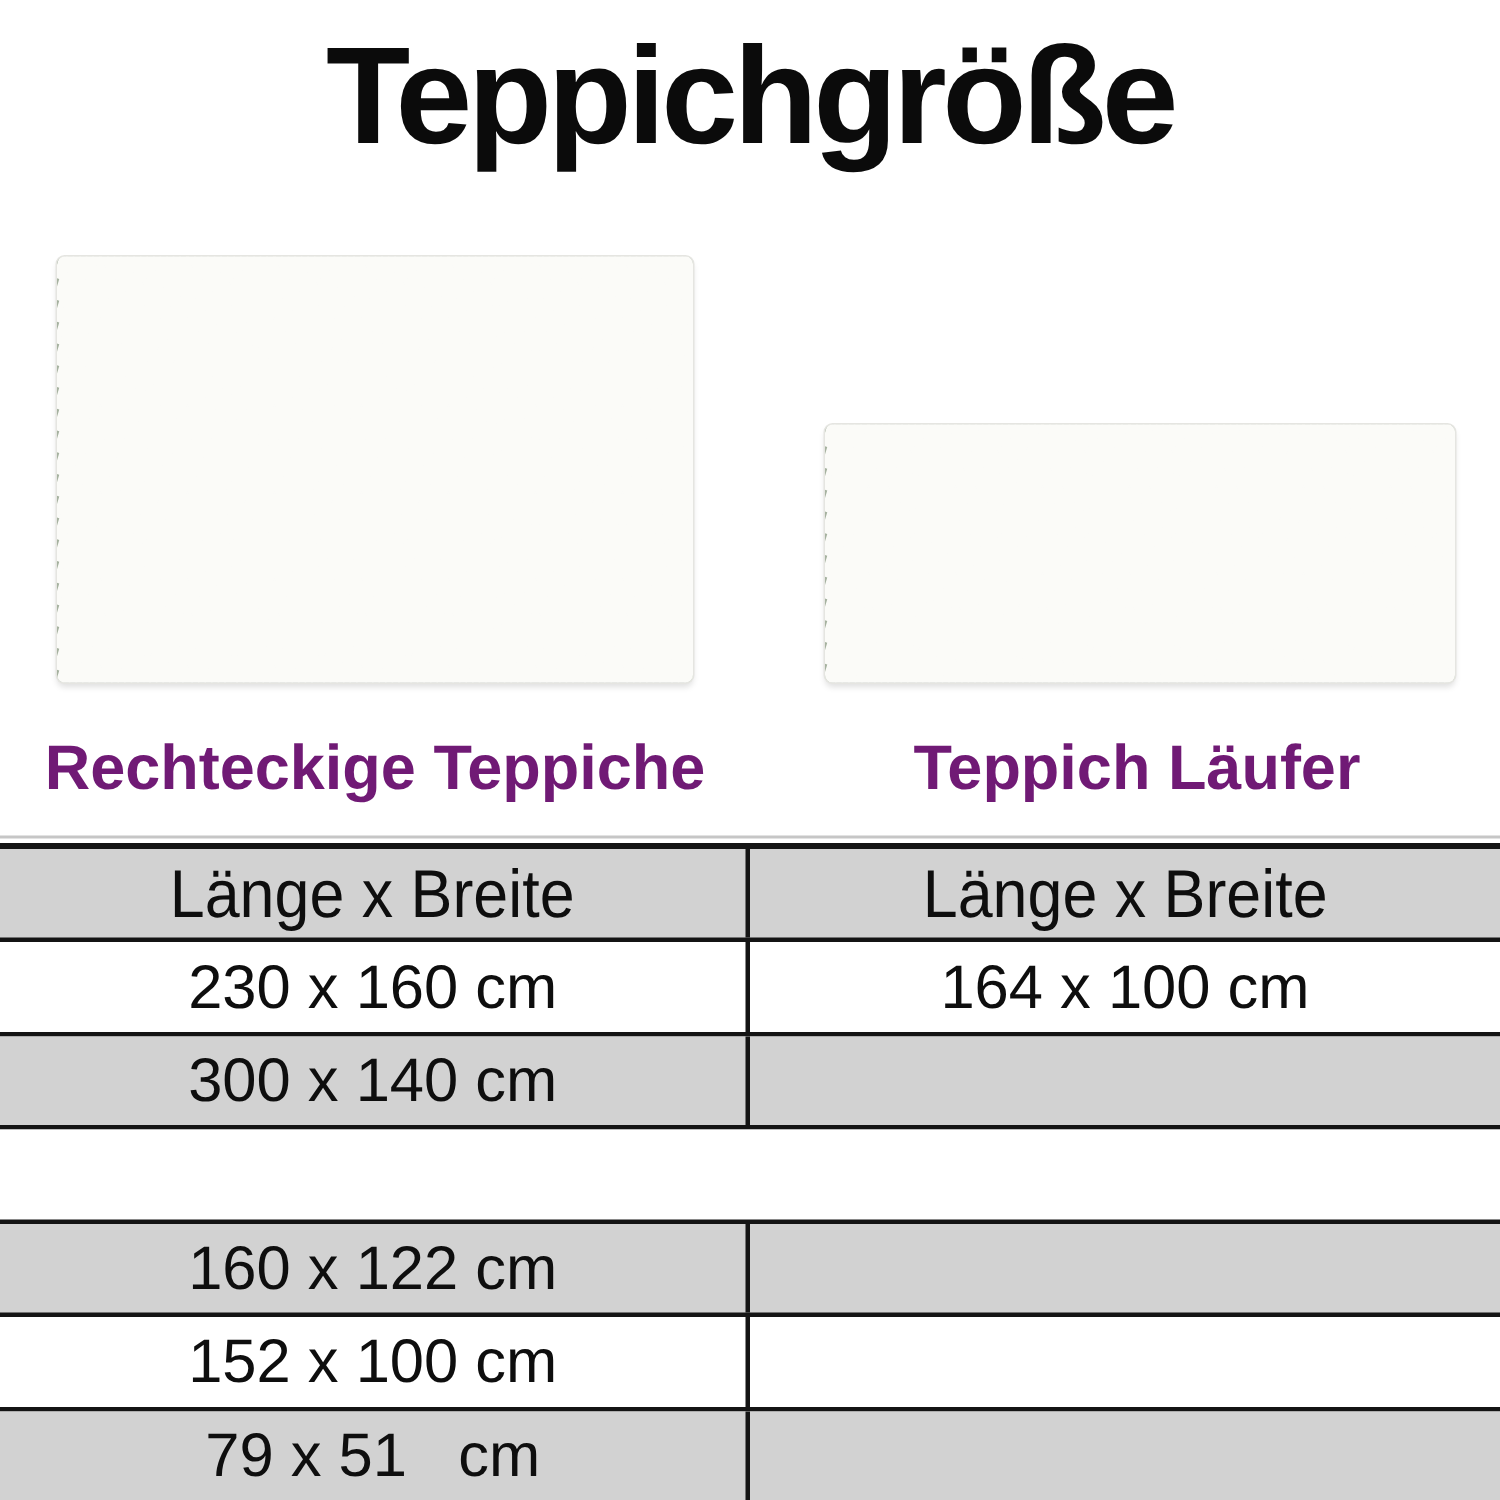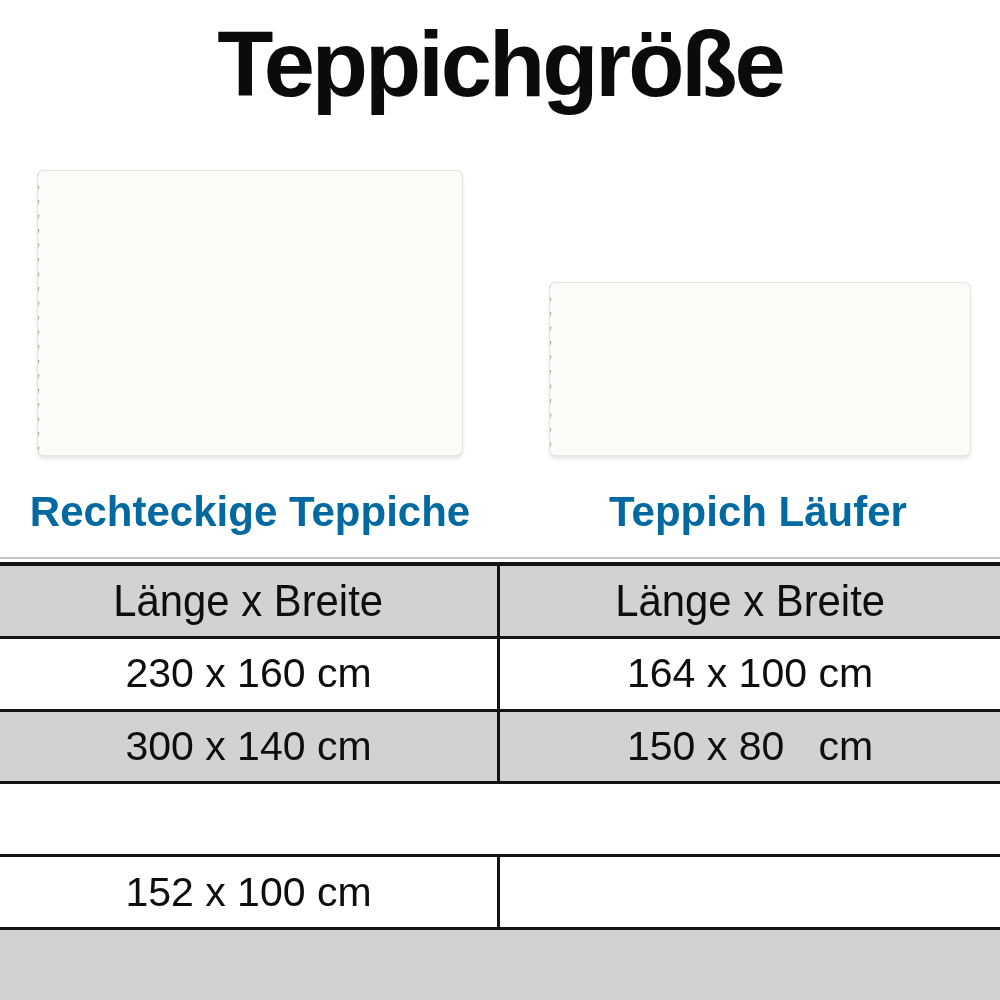--- a/index.html
+++ b/index.html
@@ -24,21 +24,21 @@
     position: absolute; border-radius: 5px; overflow: hidden;
     box-shadow: 0 0 0 1px #e5e5e1, 0 3px 4px rgba(0,0,0,0.13);
   }
   .rug-rect   { left: 38px;  top: 171px; width: 424px; height: 284px; }
   .rug-runner { left: 550px; top: 283px; width: 420px; height: 172px; }
   .chevron, .chevron svg { display: block; width: 100%; height: 100%; }
 
   
   .group-label {
     position: absolute; top: 486px; height: 52px; line-height: 52px;
-    text-align: center; font-size: 42px; font-weight: bold; color: #0369a1;
+    text-align: center; font-size: 42px; font-weight: bold; color: #701a75;
   }
   .group-label.left  { left: 0;   width: 500px; }
   .group-label.right { left: 508px; width: 500px; }
 
   
   .table-top-rule {
     position: absolute; left: 0; top: 557px; width: 1000px; height: 2px;
     background: #c6c6c6;
   }
 
@@ -160,31 +160,35 @@
       </div>
     </div>
 
     <div class="trow white">
       <div class="cell c-left">230 x 160 cm</div>
       <div class="cell c-right">164 x 100 cm</div>
     </div>
 
     <div class="trow gray">
       <div class="cell c-left">300 x 140 cm</div>
-      <div class="cell c-right">150 x 80   cm</div>
     </div>
 
     <div class="trow white">
       <div class="cell c-right"></div>
     </div>
 
+    <div class="trow gray">
+      <div class="cell c-left">160 x 122 cm</div>
+      <div class="cell c-right"></div>
+    </div>
 
     <div class="trow white">
       <div class="cell c-left">152 x 100 cm</div>
       <div class="cell c-right"></div>
     </div>
 
     <div class="trow gray">
+      <div class="cell c-left">79 x 51   cm</div>
       <div class="cell c-right"></div>
     </div>
 
   </div>
 </div>
 
 </body></html>

